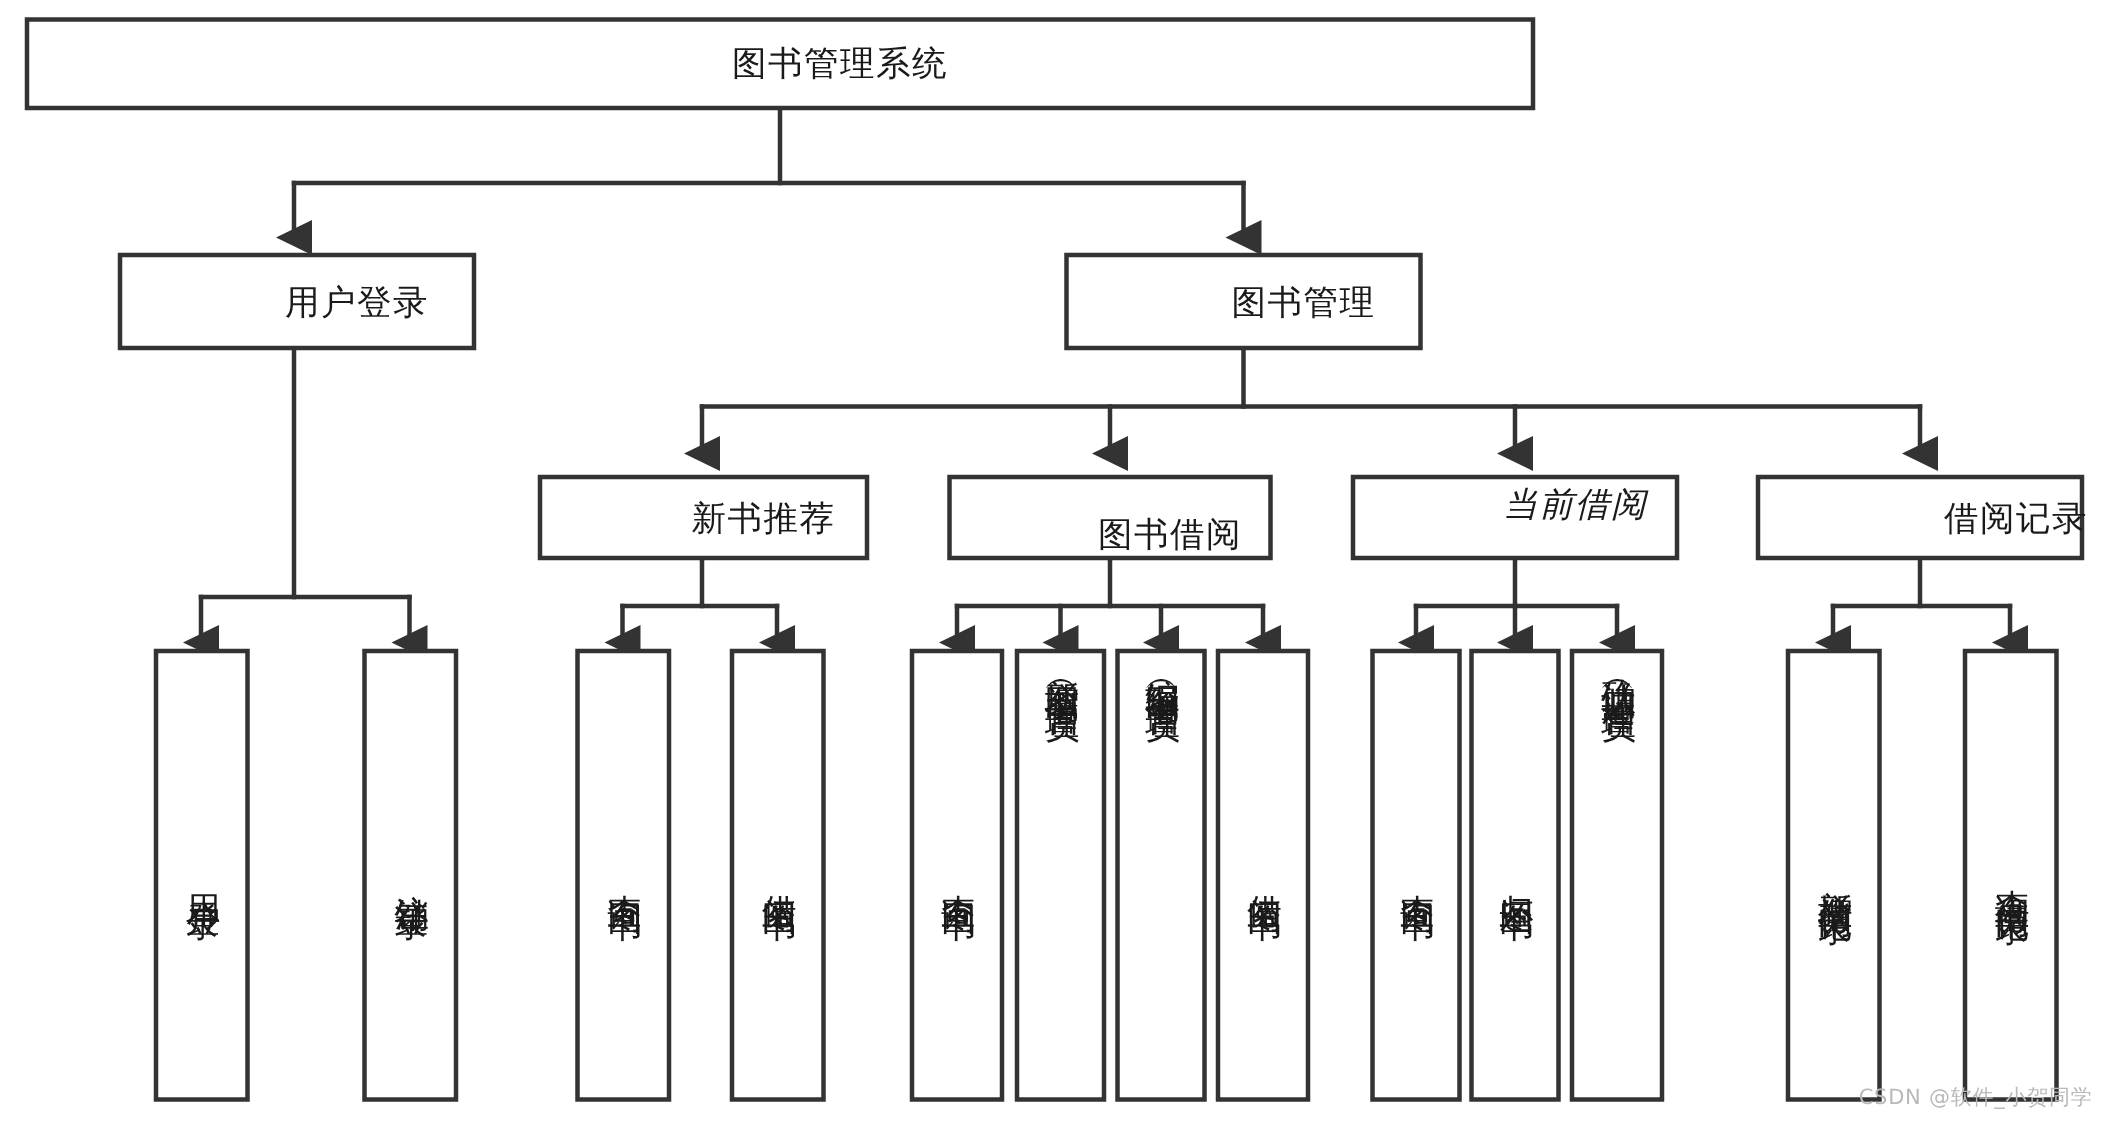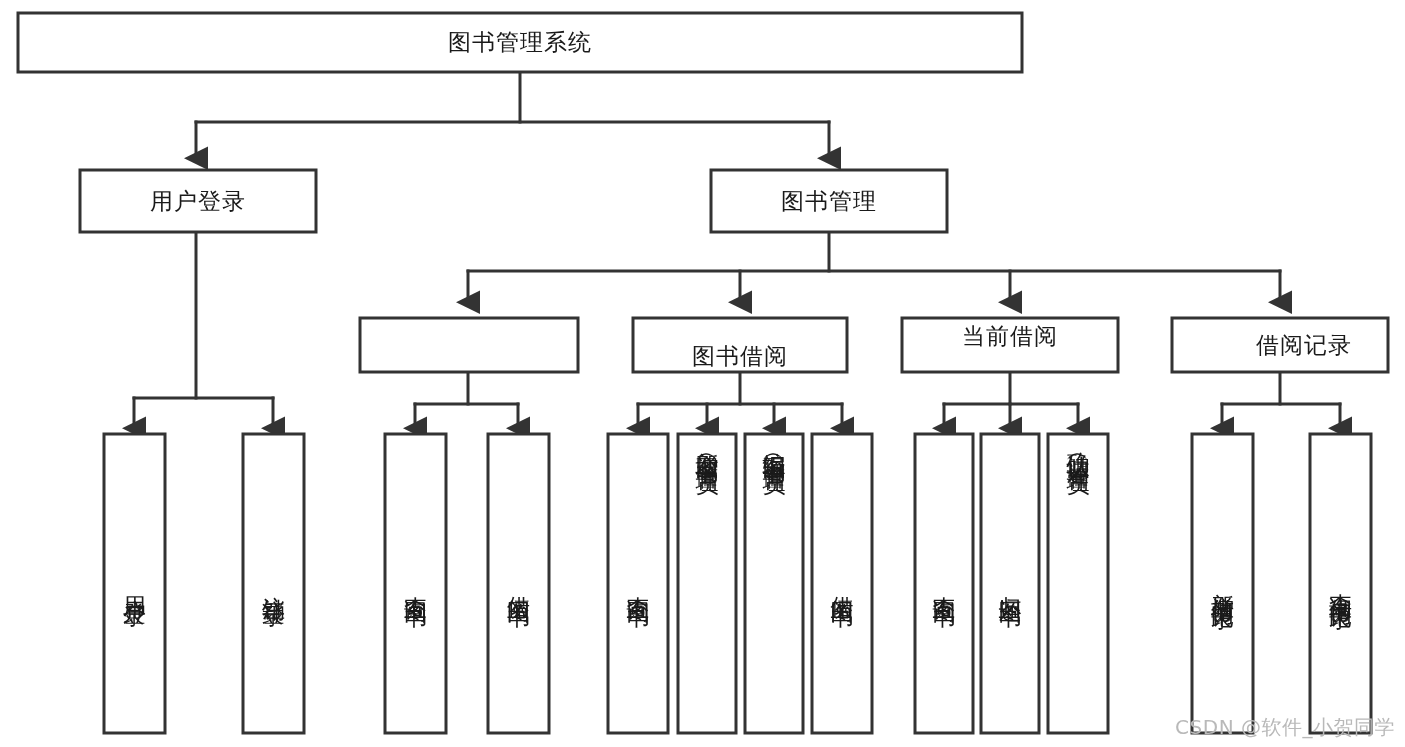--- a/index.html
+++ b/index.html
@@ -56,34 +56,35 @@
     color: #1a1a1a;
     letter-spacing: 3px;
     white-space: nowrap;
   }
   .hlabel-wrap {
     position: absolute;
     display: flex;
     align-items: center;
     justify-content: center;
     pointer-events: none;
+    margin-left: 40px;
   }
   .hlabel-text {
     font-family: "DejaVu Sans", "Liberation Sans", sans-serif;
     font-size: 23px;
     color: #1a1a1a;
     letter-spacing: 1px;
     white-space: nowrap;
   }
   #watermark {
     position: absolute;
     right: 10px;
     bottom: 6px;
     font-family: "DejaVu Sans", "Liberation Sans", sans-serif;
-    font-size: 20px;
+    font-size: 14px;
     color: #b9b9b9;
     letter-spacing: 0.5px;
     white-space: nowrap;
     margin-left: 27px;
   }
 </style>
 </head>
 <body>
 
 <div id="diagram-root">
@@ -177,26 +178,29 @@
   </div>
 
   <div class="hlabel-wrap" style="left:80px; top:170px; width:236px; height:62px;">
     <span class="hlabel-text">用户登录</span>
   </div>
 
   <div class="hlabel-wrap" style="left:711px; top:170px; width:236px; height:62px;">
     <span class="hlabel-text">图书管理</span>
   </div>
 
+  <div class="hlabel-wrap" style="left:360px; top:318px; width:218px; height:54px;">
+    <span class="hlabel-text">新书推荐</span>
+  </div>
 
   <div class="hlabel-wrap" style="left:633px; top:318px; width:214px; height:54px;align-items:flex-end;">
     <span class="hlabel-text">图书借阅</span>
   </div>
 
-  <div class="hlabel-wrap" style="left:902px; top:318px; width:216px; height:36px;">
+  <div class="hlabel-wrap" style="left:902px; top:318px; width:216px; height:36px;font-style:italic;">
     <span class="hlabel-text">当前借阅</span>
   </div>
 
   <div class="hlabel-wrap" style="left:1172px; top:318px; width:216px; height:54px;padding-left:24px;">
     <span class="hlabel-text">借阅记录</span>
   </div>
 
   <div class="vlabel-wrap" style="left:104px; top:434px; width:61px; height:299px;">
     <span class="vlabel-text">用户登录</span>
   </div>

